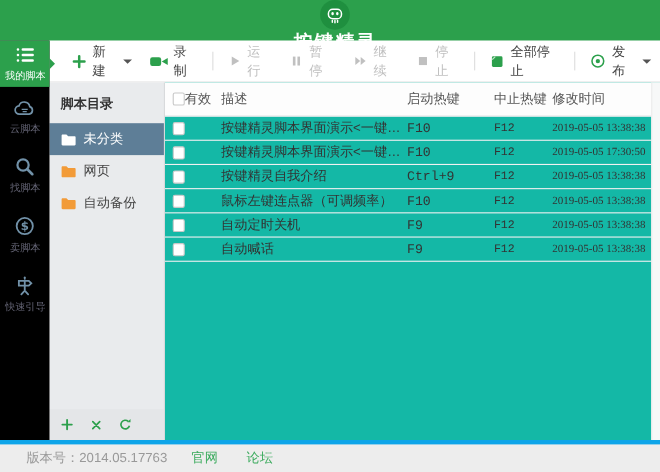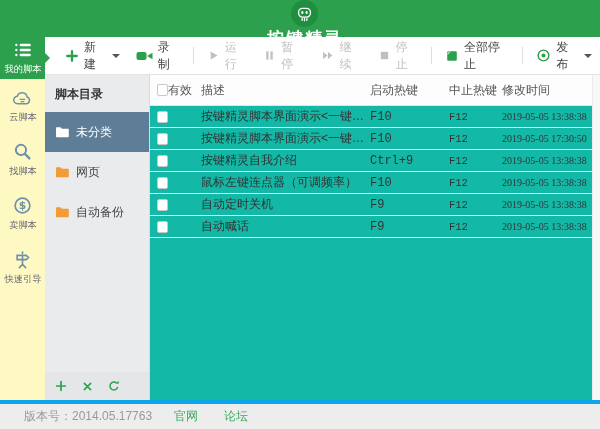--- a/index.html
+++ b/index.html
@@ -8,39 +8,39 @@
 
   
   .titlebar { position:absolute; top:0; left:0; width:600px; height:37px; background:#2ca04c; display:flex; align-items:center;flex-direction:column; }
   .logo-circle { width:27px; height:27px; border-radius:50%; background:#1f8f3f; margin-left:8px; display:flex; align-items:center; justify-content:center; flex:0 0 auto; }
   .app-title { color:#fff; font-size:17px; font-weight:bold; margin-left:10px; letter-spacing:2px; }
   .titlebar-right { margin-left:auto; display:flex; align-items:center; padding-right:8px; }
   .shield-badge { display:flex; align-items:center; gap:20px; color:#fff; font-size:12px; margin-right:6px; cursor:pointer; }
   .tb-btn { width:25px; height:25px; display:flex; align-items:center; justify-content:center; color:#fff; cursor:pointer; }
 
   
-  .sidebar { position:absolute; top:37px; left:0; width:45px; height:363px; background:#fef9c3; z-index:5; }
+  .sidebar { position:absolute; top:37px; left:0; width:45px; height:363px; background:#000000; z-index:5; }
   .sb-item { position:relative; height:54px; display:flex; flex-direction:column; align-items:center; justify-content:center; gap:3px; color:#7191a8; cursor:pointer; }
   .sb-label { font-size:10px; color:#667; white-space:nowrap; transform:scale(.92); }
   .sb-item.active { height:42px; background:#2ca04c; color:#fff; justify-content:center; }
   .sb-item.active .sb-label { color:#fff; }
   .sb-item.active::after { content:""; position:absolute; right:-5px; top:16px; border:5px solid transparent; border-left:5px solid #2ca04c; border-right:none; }
 
   
   .toolbar { position:absolute; top:37px; left:45px; width:555px; height:38px; background:#fff; border-bottom:1px solid #e4e4e4; display:flex; align-items:center; padding-left:12px; }
   .t-btn { display:flex; align-items:center; gap:5px; height:26px; padding:0 8px; font-size:12px; color:#454545; cursor:pointer; border-radius:2px; }
   .t-btn.disabled { color:#c0c0c0; cursor:default; }
   .t-ico { display:flex; align-items:center; }
   .t-sep { width:1px; height:17px; background:#ddd; margin:0 5px; }
   .caret { width:0; height:0; border:4px solid transparent; border-top:4px solid #555; margin-top:4px; margin-left:1px; }
 
   
   .directory { position:absolute; top:75px; left:45px; width:105px; height:325px; background:#e9ebed; border-right:1px solid #d8dadc; }
   .dir-title { font-size:12px; font-weight:bold; color:#333; padding:11px 10px 9px 10px; }
-  .dir-item { display:flex; align-items:center; gap:7px; height:40px; padding-left:10px; font-size:12px; color:#444; cursor:pointer; }
+  .dir-item { display:flex; align-items:center; gap:7px; height:29px; padding-left:10px; font-size:12px; color:#444; cursor:pointer; }
   .dir-item.selected { background:#5e7e97; color:#fff; }
   .d-ico { display:flex; align-items:center; color:#f29b38; }
   .dir-item.selected .d-ico { color:#fff; }
   .dir-bottombar { position:absolute; bottom:0; left:0; width:100%; height:28px; display:flex; align-items:center; gap:15px; padding-left:10px; background:#e4e6e8; }
   .dir-tool { display:flex; align-items:center; cursor:pointer; }
 
   
   .table { position:absolute; top:75px; left:150px; width:450px; height:325px; background:#14b8a6; }
   .thead { display:flex; align-items:center; height:31px; border-bottom:1px solid #e2e4e6; font-size:12px; color:#555; background:#fdfdfd; }
   .trow { display:flex; align-items:center; height:22px; border-bottom:1px solid #f0f1f2; font-size:12px; color:#333; cursor:default; }

